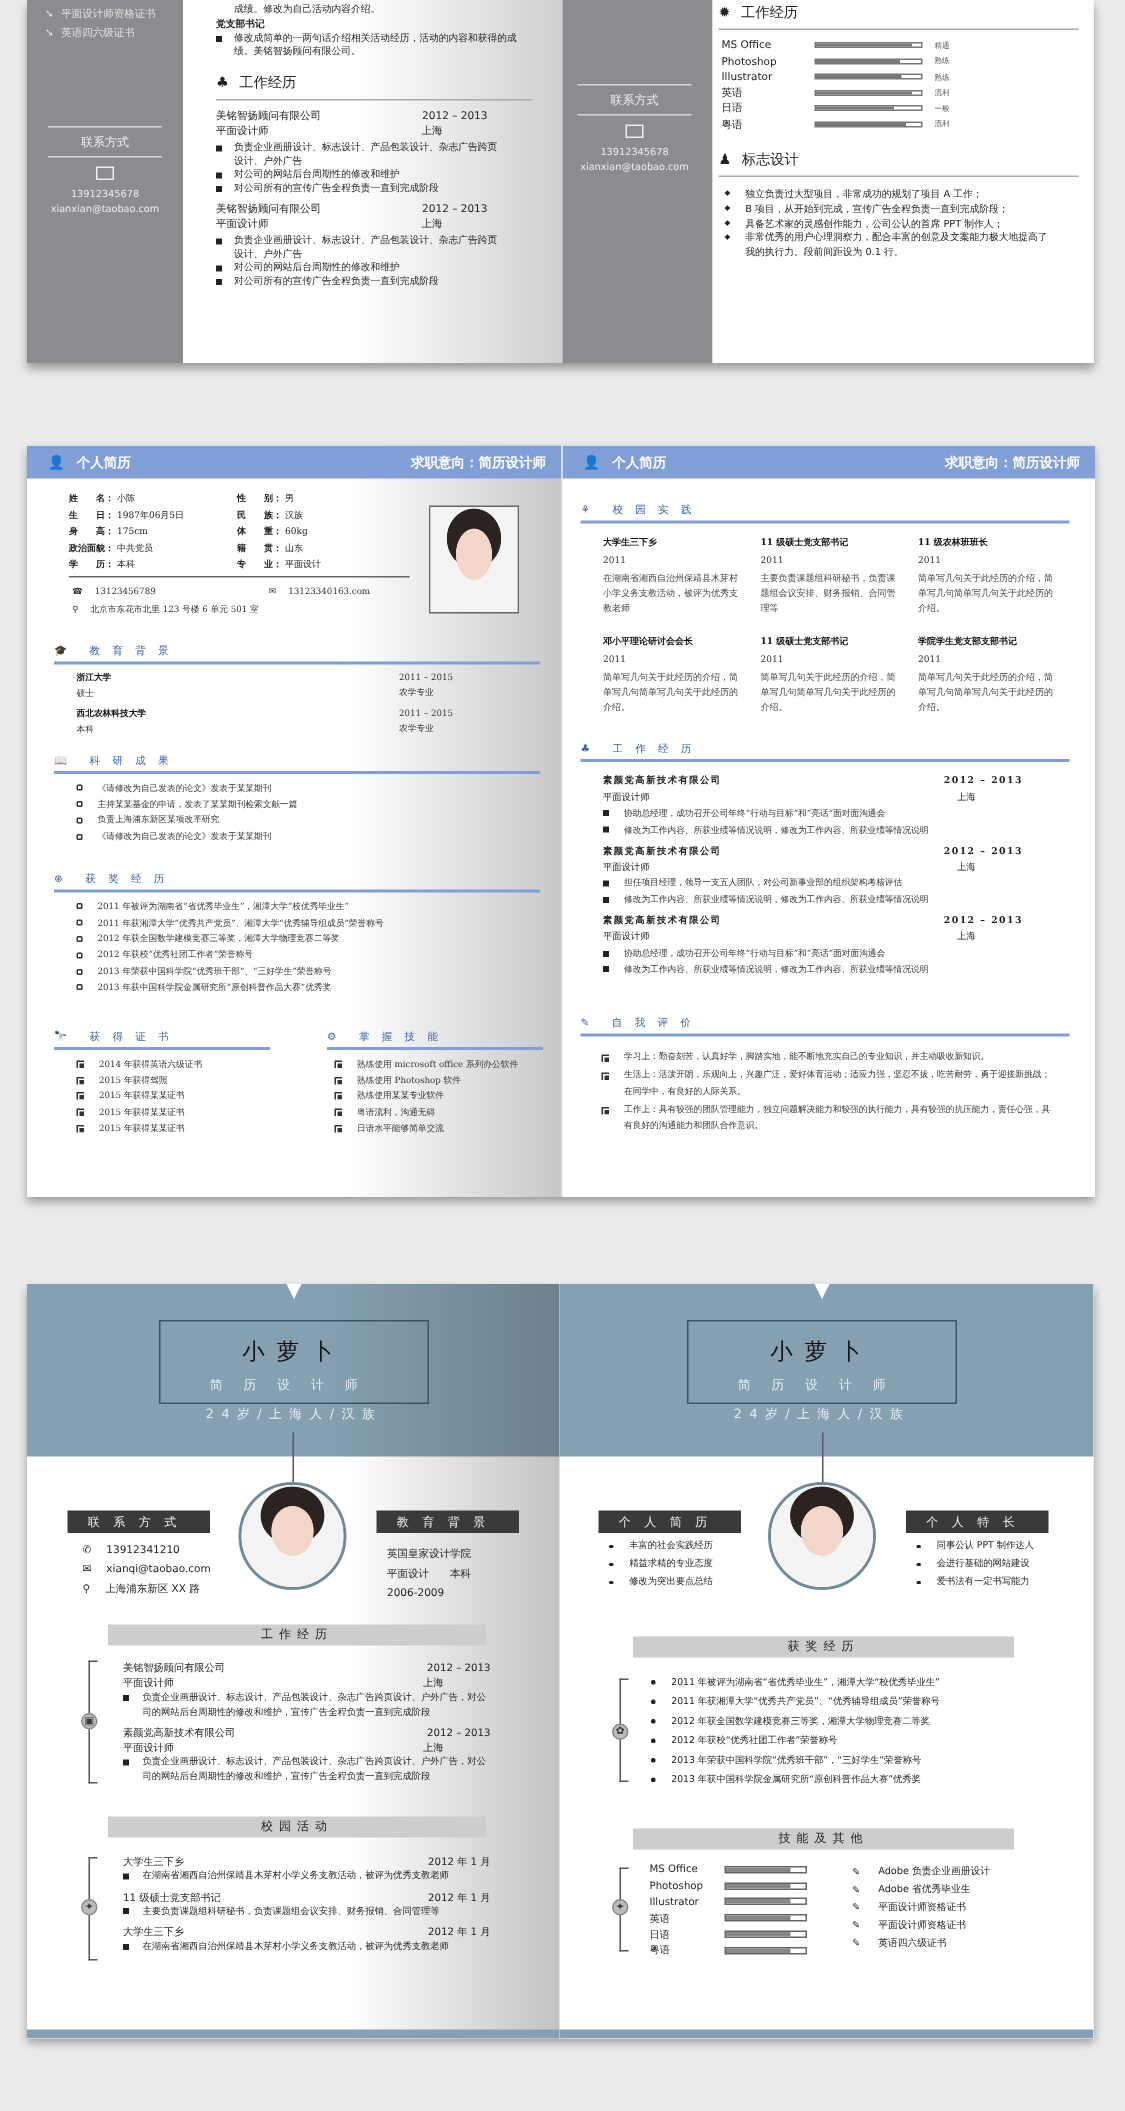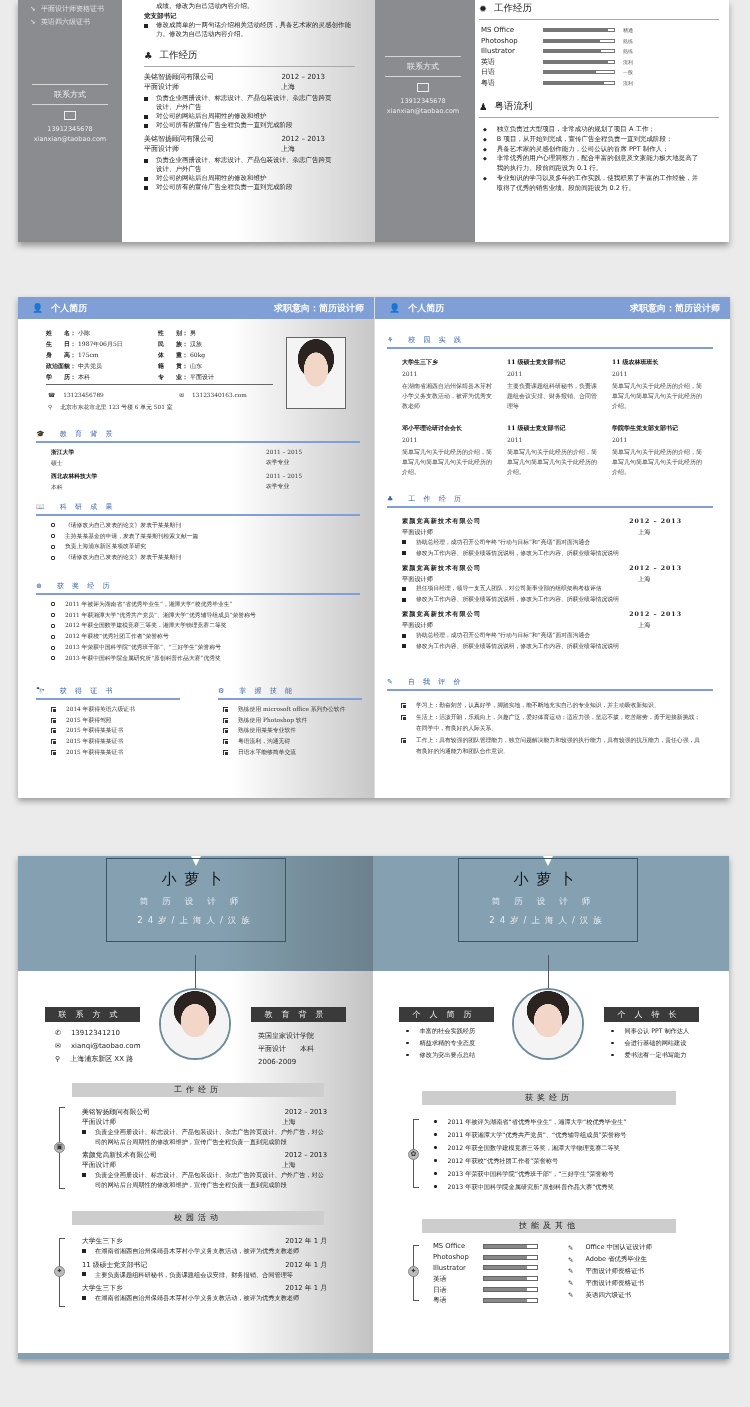--- a/index.html
+++ b/index.html
@@ -51,21 +51,21 @@
 .s2 .wr{display:flex;justify-content:space-between;font-family:"DejaVu Serif",serif;font-size:6.2px;line-height:11px;color:#222;width:280px}
 .s2 .wr.b{font-weight:bold;letter-spacing:1px}
 
 .s3{left:18px;top:856px;width:711px;height:503px;box-shadow:0 3px 6px rgba(0,0,0,.35);background:#fff}
 .s3 .half{position:absolute;top:0;height:503px;width:356px;overflow:hidden}
 .s3 .hL{left:0;background:linear-gradient(90deg,#fff 60%,#c2c2c2 100%)}
 .s3 .hR{left:355px;background:#fff}
 .s3 .band{position:absolute;left:0;top:0;width:100%;height:115px;background:#85a1b1}
 .s3 .hL .band{background:linear-gradient(90deg,#85a1b1 55%,#6c818d 100%)}
 .s3 .tri{position:absolute;top:0;width:0;height:0;border-left:5px solid transparent;border-right:5px solid transparent;border-top:10px solid #fff}
-.s3 .namebox{position:absolute;top:2px;width:180px;height:84px;border:1px solid #3c5566;text-align:center}
+.s3 .namebox{position:absolute;top:24px;width:180px;height:56px;border:1px solid #3c5566;text-align:center}
 .s3 .nm{font-size:15px;color:#111;letter-spacing:8px;margin-top:11px}
 .s3 .role{font-size:8.5px;color:#e8eef2;letter-spacing:14px;margin-top:7px}
 .s3 .age{font-size:8.5px;color:#e8eef2;letter-spacing:5px;margin-top:7px}
 .s3 .vline{position:absolute;width:1px;background:#556}
 .s3 .photo{position:absolute;width:72px;height:72px;border-radius:50%;border:2px solid #6e8b9b;background:#fff;overflow:hidden}
 .s3 .pill{position:absolute;height:15px;background:#3a3a3a;color:#eee;font-size:8px;text-align:center;line-height:15px;letter-spacing:9px}
 .s3 .ct{font-size:7px;color:#222;line-height:13px;display:flex;align-items:center;gap:10px}
 .s3 .graybar{position:absolute;height:14px;background:#cdcdcd;font-size:8px;color:#222;text-align:center;line-height:14px;letter-spacing:4px}
 .s3 .bracket{position:absolute;width:6px;border:1px solid #555;border-right:none}
 .s3 .bicon{position:absolute;width:11px;height:11px;border-radius:50%;background:#bbb;border:1px solid #888;font-size:7px;line-height:9px;text-align:center;color:#333}
@@ -104,21 +104,21 @@
       <div class="cardicon"></div>
       <div class="phone">13912345678</div>
       <div class="mail">xianxian@taobao.com</div>
     </div>
   </div>
   <div class="pageL">
     <div style="padding:2px 20px 0 22px">
       <div class="txt" style="padding-left:12px">成绩。修改为自己活动内容介绍。</div>
       <div class="txt" style="font-weight:bold">党支部书记</div>
       <div class="bul">
-          <span>修改成简单的一两句话介绍相关活动经历，具备艺术家的灵感创作能力。修改为自己活动内容介绍。</span>
+          <span>修改成简单的一两句话介绍相关活动经历，活动的内容和获得的成绩。美铭智扬顾问有限公司。</span>
         </div>
       <div class="sect" style="margin-top:10px">
           <span>♣</span>
           <span>工作经历</span>
         </div>
       <div style="margin-top:6px">
         <div class="jrow">
             <span>美铭智扬顾问有限公司</span>
             <span>2012 – 2013</span>
           </div>
@@ -212,28 +212,27 @@
           <div class="sk">
             <span class="nm">粤语</span>
             <span class="bar">
               <i style="width: 86%;"></i>
             </span>
             <span class="lv">流利</span>
           </div>
         </div>
       <div class="sect" style="margin-top:12px">
           <span>♟</span>
-          <span>粤语流利</span>
+          <span>标志设计</span>
         </div>
       <div style="margin-top:7px;padding-left:4px" id="s1eval">
           <div class="ev">独立负责过大型项目，非常成功的规划了项目 A 工作；</div>
           <div class="ev">B 项目，从开始到完成，宣传广告全程负责一直到完成阶段；</div>
           <div class="ev">具备艺术家的灵感创作能力，公司公认的首席 PPT 制作人；</div>
           <div class="ev">非常优秀的用户心理洞察力，配合丰富的创意及文案能力极大地提高了我的执行力。段前间距设为 0.1 行。</div>
-          <div class="ev">专业知识的学习以及多年的工作实践，使我积累了丰富的工作经验，并取得了优秀的销售业绩。段前间距设为 0.2 行。</div>
         </div>
     </div>
   </div>
 </div>
 
 <div class="abs s2">
   <div class="half hL">
     <div class="topbar">
       <span class="l">
           <span>👤</span>
@@ -709,21 +708,21 @@
         <div class="sk2">
           <span class="n">粤语</span>
           <span class="bar">
             <i style="width: 82%;"></i>
           </span>
         </div>
       </div>
     <div style="position:absolute;left:195px;top:386px" id="s3crt">
         <div class="crt">
           <span>✎</span>
-          <span>Office 中国认证设计师</span>
+          <span>Adobe 负责企业画册设计</span>
         </div>
         <div class="crt">
           <span>✎</span>
           <span>Adobe 省优秀毕业生</span>
         </div>
         <div class="crt">
           <span>✎</span>
           <span>平面设计师资格证书</span>
         </div>
         <div class="crt">

